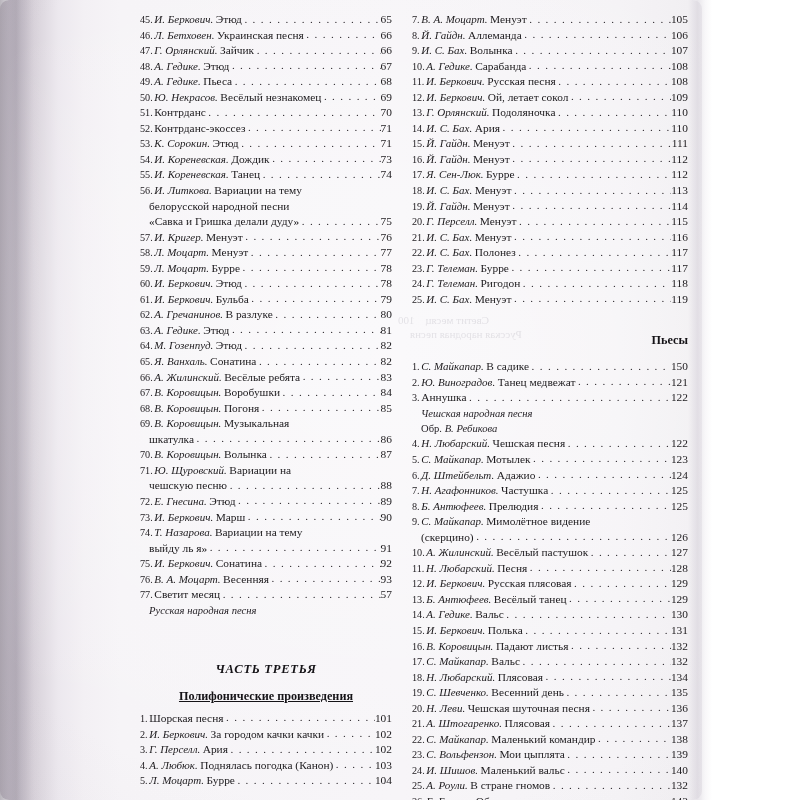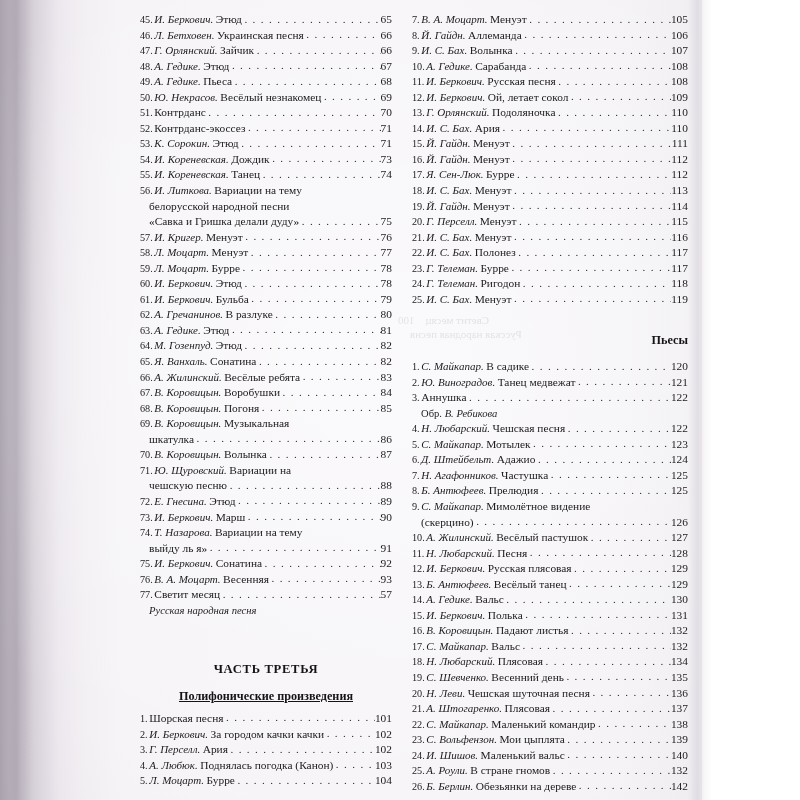--- a/index.html
+++ b/index.html
@@ -33,20 +33,21 @@
         #cfc9d2 6px,
         #b9b2bd 16px,
         #d8d2da 34px,
         #ece8ee 58px,
         #f3f0f4 84px,
         #f6f4f7 120px,
         #f7f5f8 400px,
         #f5f3f6 620px,
         #f1eff2 690px,
         #eceaee 702px);
+    border-radius: 9px;
   }
 
   
   .page-vignette {
     position: absolute;
     inset: 0;
     background:
       radial-gradient(ellipse 120% 90% at 55% 45%,
         rgba(255,255,255,0.45) 0%,
         rgba(255,255,255,0.0) 62%,
@@ -188,20 +189,21 @@
 
   
   .part-heading {
     text-align: center;
     font-weight: bold;
     font-size: 12.6px;
     letter-spacing: 0.7px;
     color: #151317;
     margin-top: 44px;
     margin-bottom: 12px;
+    font-style: italic;
   }
 
   .section-heading {
     text-align: center;
     font-weight: bold;
     font-size: 12.2px;
     color: #151317;
     margin-bottom: 7px;
     text-decoration: underline;
   }
@@ -668,35 +670,36 @@
           </div>
 
         <div class="section-heading-inline">Пьесы</div>
 
         <div id="right-pieces">
             <div class="entry">
               <span class="num">1.</span>
               <span class="composer">С. Майкапар.</span>
               <span class="title">В садике</span>
               <span class="leader">. . . . . . . . . . . . . . . . . . . . . . . . . . . . . . . . . . . . . . . . . .</span>
-              <span class="page">120</span>
+              <span class="page">150</span>
             </div>
             <div class="entry">
               <span class="num">2.</span>
               <span class="composer">Ю. Виноградов.</span>
               <span class="title">Танец медвежат</span>
               <span class="leader">. . . . . . . . . . . . . . . . . . . . . . . . . . . . . . . . . . . . . . . . . .</span>
               <span class="page">121</span>
             </div>
             <div class="entry">
               <span class="num">3.</span>
               <span class="title">Аннушка</span>
               <span class="leader">. . . . . . . . . . . . . . . . . . . . . . . . . . . . . . . . . . . . . . . . . .</span>
               <span class="page">122</span>
             </div>
+            <div class="note">Чешская народная песня</div>
             <div class="note note-roman">Обр. <em>В. Ребикова</em></div>
             <div class="entry">
               <span class="num">4.</span>
               <span class="composer">Н. Любарский.</span>
               <span class="title">Чешская песня</span>
               <span class="leader">. . . . . . . . . . . . . . . . . . . . . . . . . . . . . . . . . . . . . . . . . .</span>
               <span class="page">122</span>
             </div>
             <div class="entry">
               <span class="num">5.</span>

